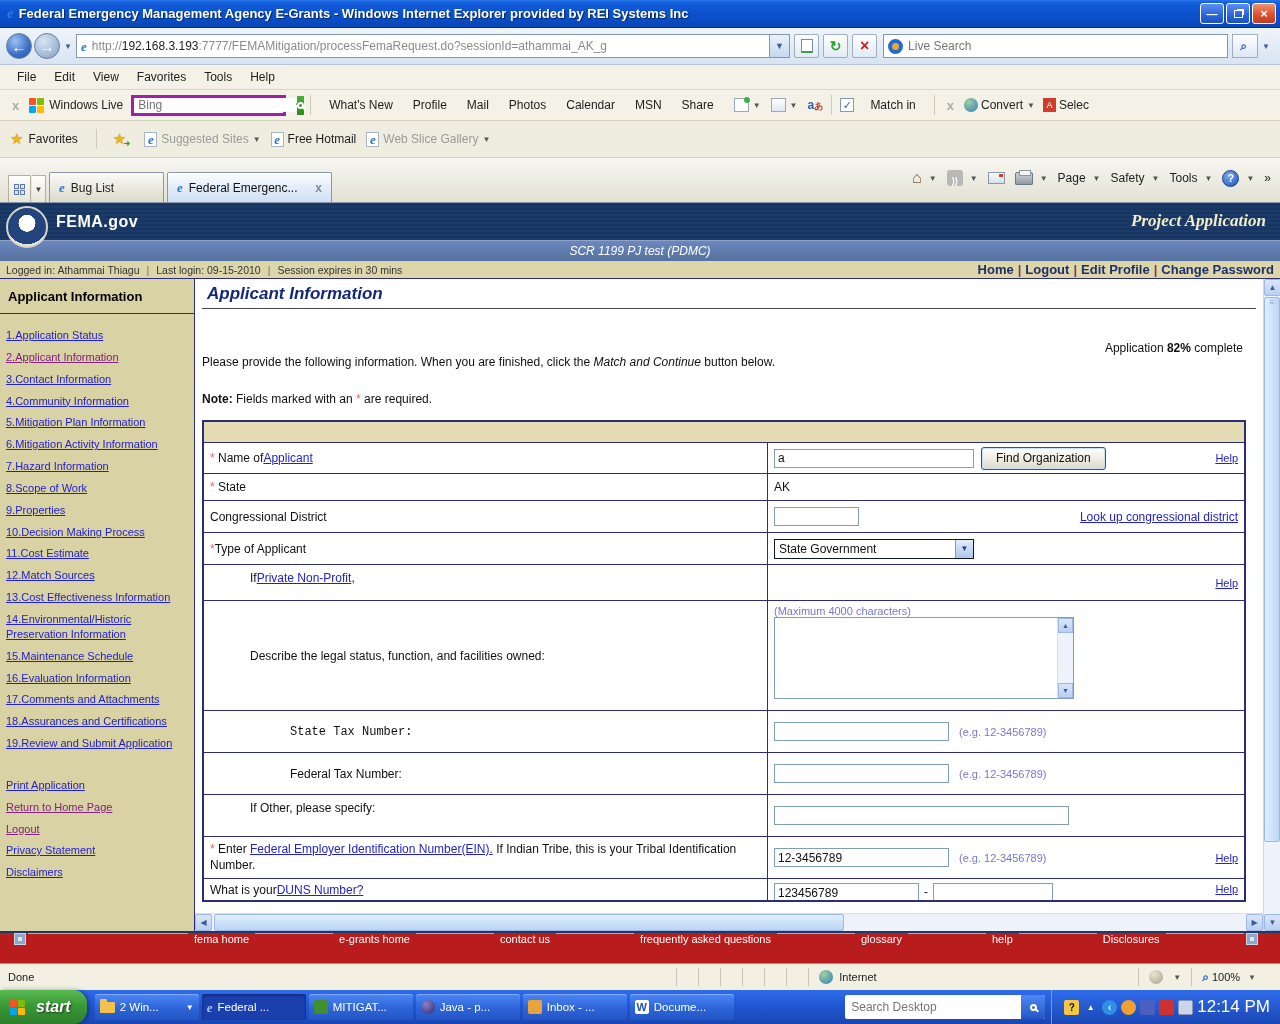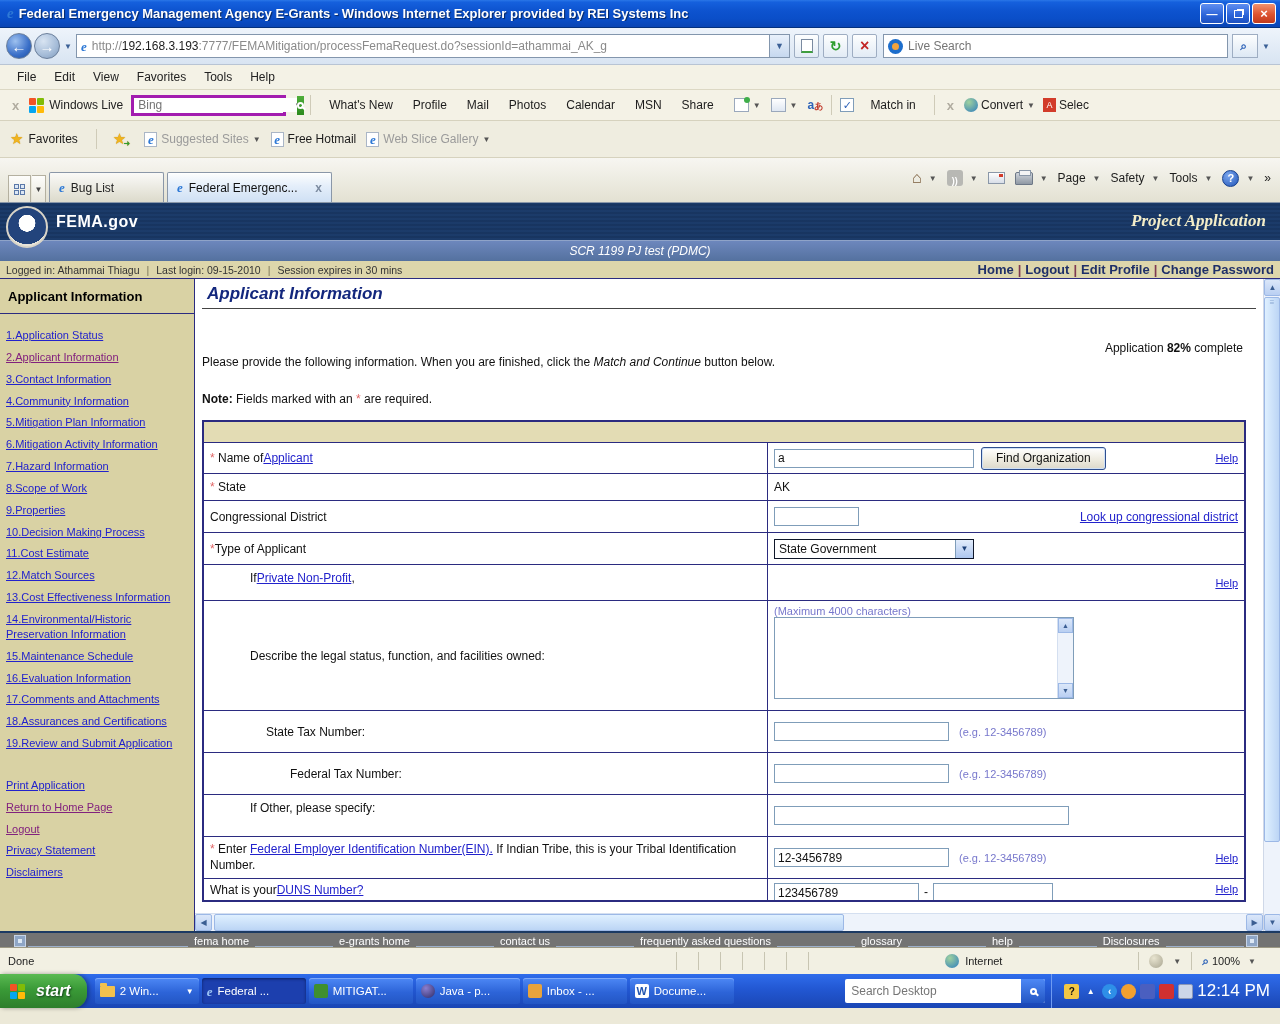--- a/index.html
+++ b/index.html
@@ -142,21 +142,21 @@
 
   .hscroll { position:absolute; left:0; right:0; bottom:0; height:18px; background:#eef3fb; display:flex; border-top:1px solid #d4dff0; }
   .sc-btn { width:17px; height:17px; background:linear-gradient(#dbe7f9,#b9cff2); border:1px solid #9cb8e6; border-radius:2px; font-size:8px; color:#3b5e92; display:flex; align-items:center; justify-content:center; }
   .h-thumb { width:630px; height:17px; margin-left:2px; background:linear-gradient(#dff0ff,#bcd5f5); border:1px solid #9cb8e6; border-radius:2px; }
   .hs-grip { margin-left:auto; }
   .vscroll { width:17px; background:#eef3fb; display:flex; flex-direction:column; border-left:1px solid #cfd8e8; }
   .v-thumb { height:545px; margin-top:1px; background:linear-gradient(to right,#dff0ff,#bcd5f5); border:1px solid #9cb8e6; border-radius:2px; display:flex; align-items:flex-start; justify-content:center; color:#8aa8d2; font-size:8px; }
   .v-space { flex:1; }
 
   
-  .pfooter { height:16px; background:#737373; display:flex; align-items:flex-end; padding:0 14px; border-top:2px solid #1c3a63; }
+  .pfooter { height:32px; background:#b91c1c; display:flex; align-items:flex-start; padding:0 14px; border-top:2px solid #1c3a63; }
   .fbox { width:12px; height:12px; background:#8fa6c6; border:1px solid #c6d4e8; position:relative; flex:none; }
   .fbox::after { content:""; position:absolute; left:3px; top:3px; width:4px; height:4px; background:#dde8f4; }
   .flink-w { color:#fff; font-size:11px; text-decoration:none; white-space:nowrap; padding:0 4px; }
   .fsep { height:1px; background:#9db0cc; flex:1; max-width:78px; margin:0 2px; }
   .fsep.wide { max-width:160px; }
 
   
   .statusbar { height:27px; background:#f2f0e3; border-top:1px solid #9e9a85; display:flex; align-items:center; font-size:11px; color:#222; padding-left:8px; }
   .st-spacer { flex:1; }
   .st-tick { width:22px; height:18px; border-left:1px solid #c8c5b2; }
@@ -484,21 +484,21 @@
             <span class="ta-body"></span>
             <span class="ta-scroll">
               <span class="ta-btn">▲</span>
               <span class="ta-btn">▼</span>
             </span>
           </span>
         </div>
       </div>
 
       <div class="frow" style="height:42px;">
-        <div class="cl" style="padding-left:62px;">
+        <div class="cl" style="padding-left:86px;font-family:Liberation Mono, monospace;">
             <span>State Tax Number:</span>
           </div>
         <div class="cr">
           <input class="xp-input" style="width: 175px;">
           <span class="hint" style="margin-left:10px;">(e.g. 12-3456789)</span>
         </div>
       </div>
 
       <div class="frow" style="height:42px;">
         <div class="cl" style="padding-left:86px;">
@@ -581,21 +581,21 @@
 
 <div class="statusbar">
   <span>Done</span>
   <span class="st-spacer"></span>
   <span class="st-tick"></span>
   <span class="st-tick"></span>
   <span class="st-tick"></span>
   <span class="st-tick"></span>
   <span class="st-tick"></span>
   <span class="st-tick"></span>
-  <span class="st-pane" style="width:330px; justify-content:center;">
+  <span class="st-pane" style="width:330px; justify-content:flex-start;">
     <span class="st-globe"></span>
     <span>Internet</span>
   </span>
   <span class="st-pane">
     <span class="st-globe" style="background:radial-gradient(circle at 35% 30%,#e8e4d0,#a8a490);"></span>
     <span class="dd">▼</span>
   </span>
   <span class="st-pane">
     <span class="st-mag">⌕</span>
     <span>100%</span>

